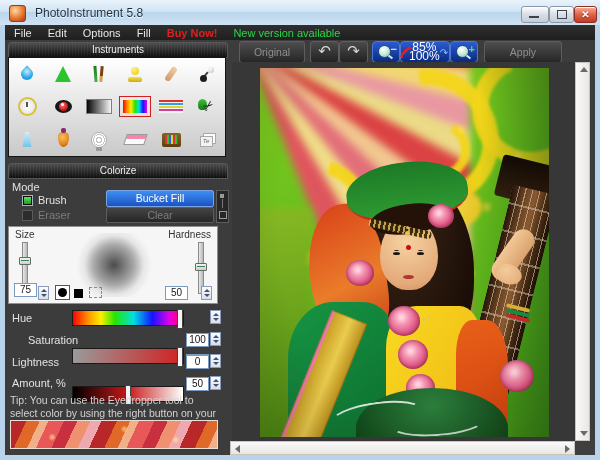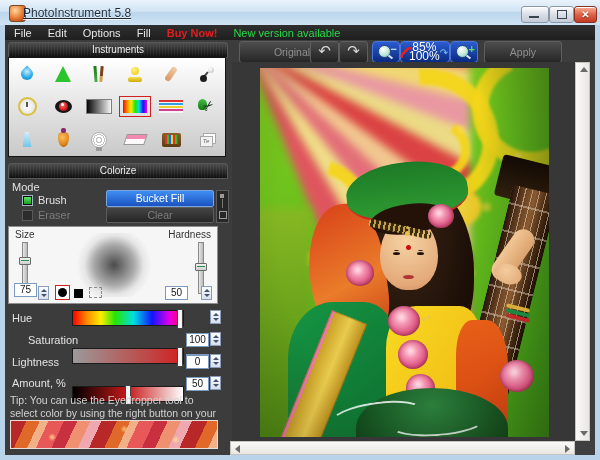--- a/index.html
+++ b/index.html
@@ -2,21 +2,21 @@
 <html><head>
 <meta charset="utf-8">
 <style>
   html,body{margin:0;padding:0;background:#888;}
   .win{position:relative;width:600px;height:460px;background:#b9d4ea;font-family:"Liberation Sans",sans-serif;overflow:hidden;box-shadow:0 0 4px rgba(0,0,0,.5);}
   .abs{position:absolute;}
 
   
   .titlebar{left:0;top:0;width:600px;height:25px;background:linear-gradient(180deg,#e9f3fc,#d2e4f4 45%,#bcd6ec 50%,#cfe3f5);}
   .appicon{left:9px;top:5px;width:15px;height:15px;border-radius:3px;background:radial-gradient(circle at 35% 30%,#ffd9a0,#e87830 55%,#a83818);border:1px solid #7a4a20;}
-  .apptitle{left:23px;top:6px;font-size:12px;color:#1d2b3a;text-shadow:0 1px 0 rgba(255,255,255,.8);text-decoration:underline;}
+  .apptitle{left:35px;top:6px;font-size:12px;color:#1d2b3a;text-shadow:0 1px 0 rgba(255,255,255,.8);}
   .winbtn{top:6px;height:15px;border:1px solid #8a97a6;border-radius:3px;background:linear-gradient(#fdfdfe,#d9dee6 50%,#c6ccd6);box-shadow:inset 0 1px 0 #fff;}
   .btn-min{left:521px;width:26px;} .btn-max{left:549px;width:23px;}
   .btn-close{left:574px;width:21px;background:linear-gradient(#f6b09a,#e06448 50%,#c23a22);border-color:#8a3020;}
   .glyph-min{left:7px;top:9px;width:10px;height:2px;background:#3a4450;}
   .glyph-max{left:7px;top:3px;width:8px;height:7px;border:1px solid #3a4450;background:transparent;}
   .glyph-close{width:100%;text-align:center;font-size:10px;font-weight:bold;color:#fff;line-height:15px;text-shadow:0 1px 1px rgba(0,0,0,.5);}
 
   
   .menubar{left:5px;top:25px;width:590px;height:15px;background:linear-gradient(#2f2f2f,#1f1f1f);display:flex;align-items:center;gap:16px;padding-left:9px;box-sizing:border-box;}
   .mitem{font-size:11px;color:#e6e6e6;cursor:default;}
@@ -359,21 +359,21 @@
   </div>
   <div class="abs vbox" style="left:186px;top:377px;width:21px;">50</div>
   <div class="abs spin" style="left:210px;top:376px;">
       <i class="tri-up"></i>
       <i class="tri-dn"></i>
     </div>
 
   <div class="abs tip">Tip: You can use the Eyedropper tool to select color by using the right button on your mouse.</div>
   <div class="abs colorprev"></div>
 
-  <div class="abs tbtn" style="left:239px;top:41px;width:64px;padding-left:20px;">Original</div>
+  <div class="abs tbtn" style="left:239px;top:41px;width:64px;">Original</div>
   <div class="abs abtn" style="left:310px;top:41px;width:27px;"><span>↶</span></div>
   <div class="abs abtn" style="left:339px;top:41px;width:27px;"><span>↷</span></div>
   <div class="abs zbtn" style="left:372px;top:41px;width:26px;">
     <i class="lens"></i>
     <span class="zsign" style="color:#bfe0ff;">−</span>
   </div>
   <div class="abs zoomdisp">
     <i class="redc"></i>
     <span class="ztexts">
       <div>85%</div>

